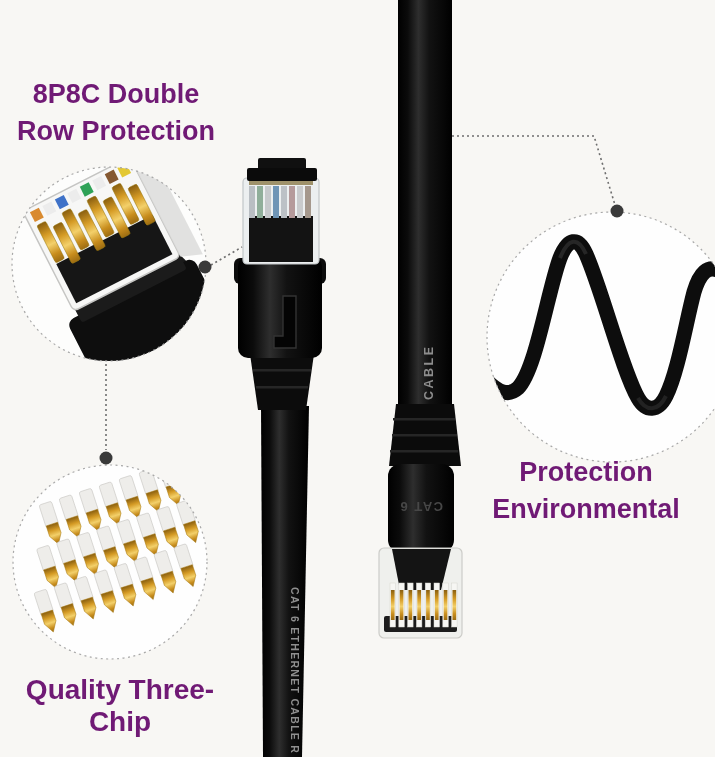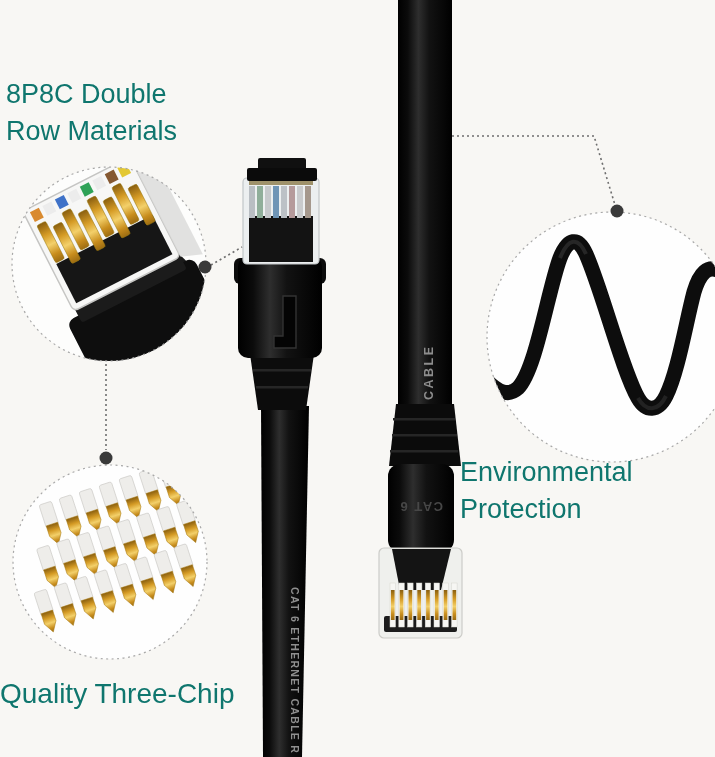--- a/index.html
+++ b/index.html
@@ -1,23 +1,23 @@
 <!DOCTYPE html>
 <html><head>
 <meta charset="utf-8">
 <style>
   html,body{margin:0;padding:0;}
   body{background:#f8f7f4;font-family:"Liberation Sans",sans-serif;}
   .stage{position:relative;width:715px;height:757px;background:#f8f7f4;overflow:hidden;}
   .photo-layer{position:absolute;left:0;top:0;width:715px;height:757px;}
-  .callout{position:absolute;font-weight:400;color:#0f766e;}
+  .callout{position:absolute;font-weight:700;color:#701a75;text-align:center;}
   .callout .line{display:block;}
   .callout-top-left{left:6px;top:76px;width:220px;font-size:27px;line-height:37px;}
   .callout-right{left:460px;top:454px;width:252px;font-size:27px;line-height:37px;}
-  .callout-bottom-left{left:0px;top:674px;width:240px;font-size:28px;line-height:40px;}
+  .callout-bottom-left{left:0px;top:674px;width:240px;font-size:28px;line-height:32px;}
 </style>
 </head>
 <body>
 
 <div class="stage">
 
   <svg class="photo-layer" viewBox="0 0 715 757" xmlns="http://www.w3.org/2000/svg">
     <defs>
       <linearGradient id="cgrad" x1="0" y1="0" x2="1" y2="0">
         <stop offset="0" stop-color="#000000"></stop>
@@ -194,25 +194,25 @@
       <line x1="106" y1="364" x2="106" y2="450"></line>
       <polyline points="452,136 594,136 615,205"></polyline>
     </g>
     <circle cx="205" cy="267" r="6.5" fill="#3a3a3a"></circle>
     <circle cx="106" cy="458" r="6.5" fill="#3a3a3a"></circle>
     <circle cx="617" cy="211" r="6.5" fill="#3a3a3a"></circle>
   </svg>
 
   <div class="callout callout-top-left">
     <span class="line">8P8C Double</span>
-    <span class="line">Row Materials</span>
+    <span class="line">Row Protection</span>
   </div>
 
   <div class="callout callout-right">
+    <span class="line">Protection</span>
     <span class="line">Environmental</span>
-    <span class="line">Protection</span>
   </div>
 
   <div class="callout callout-bottom-left">
     <span class="line">Quality Three-Chip</span>
   </div>
 
 </div>
 
 </body></html>

